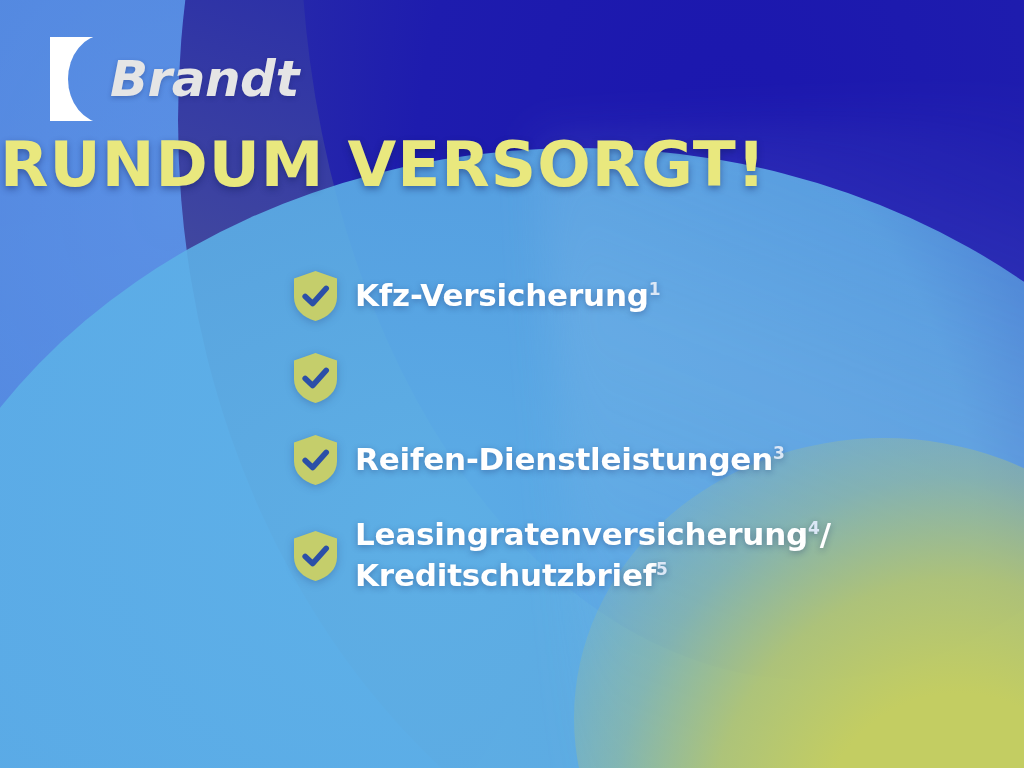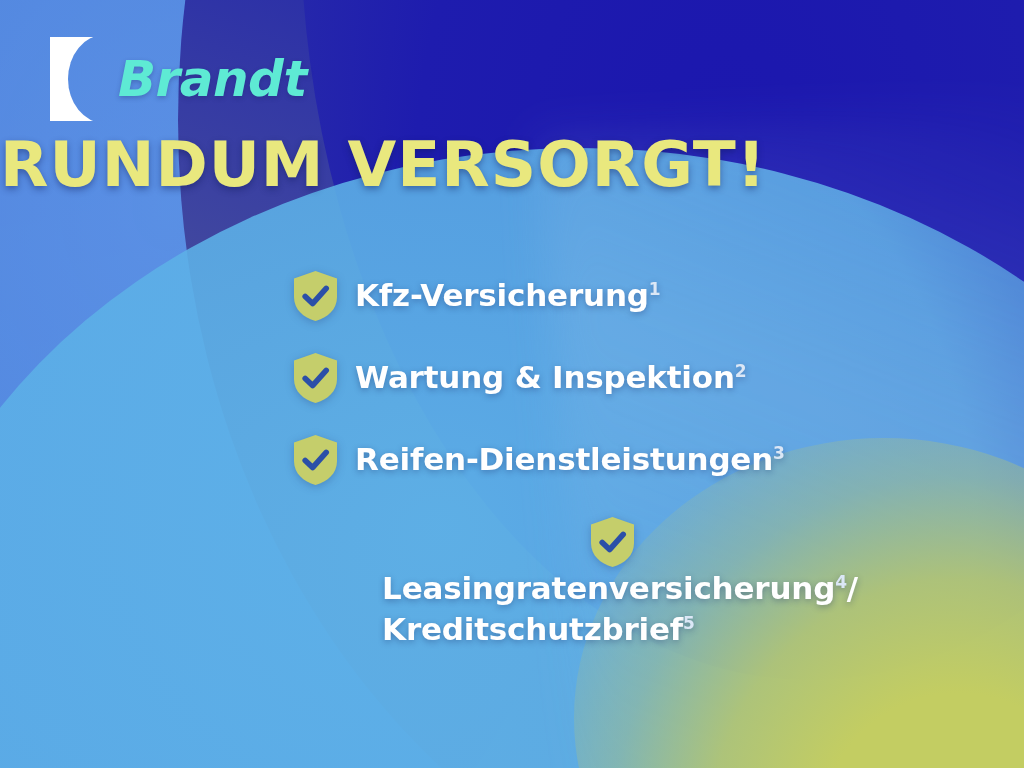--- a/index.html
+++ b/index.html
@@ -164,22 +164,22 @@
     top: 37px;
     display: flex;
     align-items: center;
   }
   .logo-mark {
     display: block;
     width: 52px;
     height: 84px;
   }
   .logo-word {
-    margin-left: 16px;
-    color: #5eead4;
+    margin-left: 8px;
+    color: #e5e5e5;
     font-size: 50px;
     font-weight: 700;
     font-style: italic;
     letter-spacing: -0.5px;
     line-height: 1;
     font-family: "DejaVu Sans", sans-serif;
     text-shadow: 0 2px 5px rgba(20,30,90,0.28);
   }
 
   
@@ -202,21 +202,21 @@
     position: absolute;
     left: 292px;
     top: 268px;
     width: 640px;
   }
   .feature {
     display: flex;
     align-items: center;
     margin-bottom: 28px;
   }
-  .feature:last-child { margin-bottom: 8px; flex-direction: column; }
+  .feature:last-child { margin-bottom: 8px; }
 
   .shield {
     flex: 0 0 auto;
     width: 47px;
     height: 52px;
     margin-top: 2px;
     filter: drop-shadow(0 2px 4px rgba(20,30,90,0.25));
   }
 
   .feature-text {
@@ -279,21 +279,20 @@
           <path d="M13.2 26.4 L20.6 33.6 L34.2 18.4" fill="none" stroke="#2B4FA8" stroke-width="5.6" stroke-linecap="round" stroke-linejoin="round"></path>
         </svg>
         <div class="feature-text"><span>Kfz-Versicherung</span><sup>1</sup></div>
       </div>
 
       <div class="feature">
         <svg class="shield" viewBox="0 0 47 52" aria-hidden="true">
           <path d="M23.5 1 L45 8.6 V27 C45 39.4 35.8 47.6 23.5 51 C11.2 47.6 2 39.4 2 27 V8.6 Z" fill="#C5CE6B"></path>
           <path d="M13.2 26.4 L20.6 33.6 L34.2 18.4" fill="none" stroke="#2B4FA8" stroke-width="5.6" stroke-linecap="round" stroke-linejoin="round"></path>
         </svg>
-        <div class="feature-text"><span>Wartung &amp; Inspektion</span><sup>2</sup></div>
       </div>
 
       <div class="feature">
         <svg class="shield" viewBox="0 0 47 52" aria-hidden="true">
           <path d="M23.5 1 L45 8.6 V27 C45 39.4 35.8 47.6 23.5 51 C11.2 47.6 2 39.4 2 27 V8.6 Z" fill="#C5CE6B"></path>
           <path d="M13.2 26.4 L20.6 33.6 L34.2 18.4" fill="none" stroke="#2B4FA8" stroke-width="5.6" stroke-linecap="round" stroke-linejoin="round"></path>
         </svg>
         <div class="feature-text"><span>Reifen-Dienstleistungen</span><sup>3</sup></div>
       </div>
 

